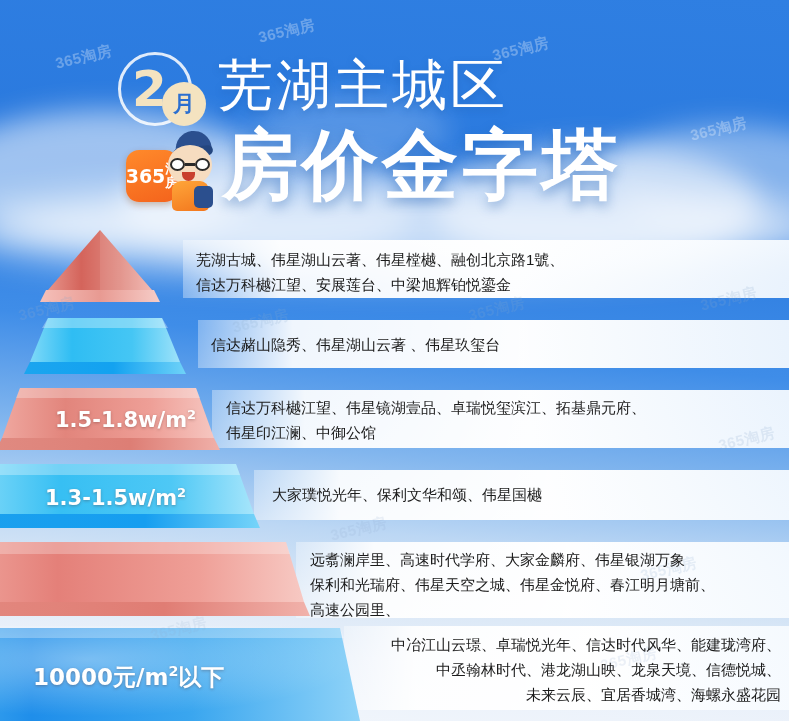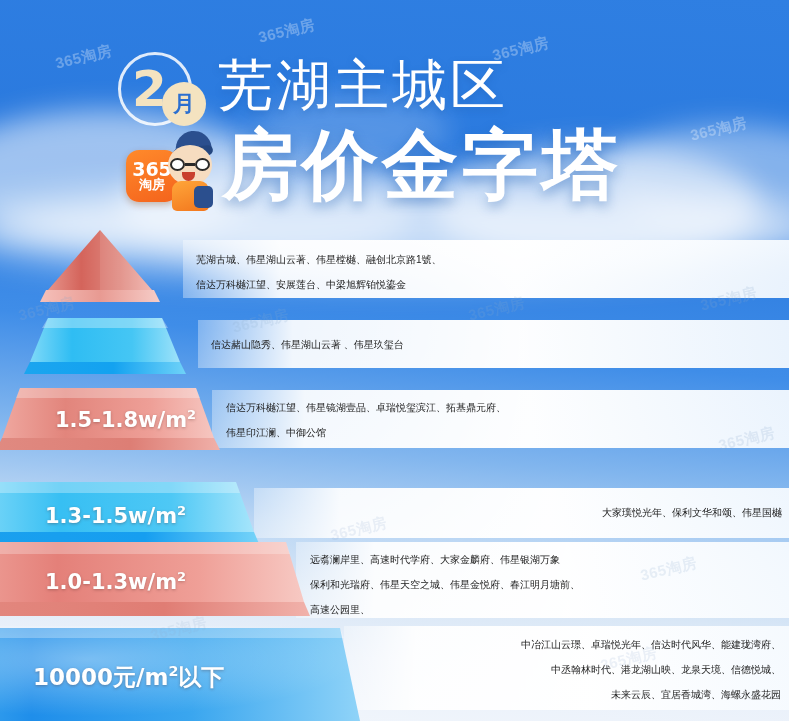--- a/index.html
+++ b/index.html
@@ -38,21 +38,21 @@
   .month-char{font-size:22px;font-weight:800;color:#2b6fd0;line-height:1;}
 
   .title1{position:absolute;left:218px;top:52px;font-size:55px;font-weight:400;color:#fff;
       letter-spacing:3px;line-height:66px;text-shadow:0 3px 7px rgba(30,90,170,.35);white-space:nowrap;}
   .title2{position:absolute;left:222px;top:120px;font-size:76px;font-weight:800;color:#fff;
       letter-spacing:4px;line-height:90px;text-shadow:0 5px 12px rgba(30,90,170,.40);white-space:nowrap;}
 
   
   .logo365{position:absolute;left:126px;top:150px;width:52px;height:52px;border-radius:13px;
       background:linear-gradient(160deg,#ff8a2b,#f4631c);box-shadow:0 3px 7px rgba(130,55,0,.30);
-      display:flex;flex-direction:column;align-items:center;justify-content:center;color:#fff;}
+      display:flex;flex-direction:row;align-items:center;justify-content:center;color:#fff;}
   .logo365 .l1{font-size:19px;font-weight:800;line-height:18px;font-family:"DejaVu Sans",sans-serif;}
   .logo365 .l2{font-size:13px;font-weight:700;line-height:14px;}
   .mascot{position:absolute;left:160px;top:131px;width:62px;height:84px;}
   .m-hat{position:absolute;left:15px;top:0px;width:36px;height:24px;background:#2b4f8e;
       border-radius:18px 18px 6px 6px;transform:rotate(-7deg);}
   .m-hat2{position:absolute;left:13px;top:16px;width:40px;height:10px;background:#24467f;border-radius:7px;transform:rotate(-7deg);}
   .m-face{position:absolute;left:8px;top:14px;width:44px;height:40px;background:#f6dcc0;border-radius:50%;}
   .m-glasses{position:absolute;left:10px;top:27px;width:40px;height:13px;}
   .m-glasses i{position:absolute;top:0;width:15px;height:13px;border:2.5px solid #2a2a2a;border-radius:50%;box-sizing:border-box;background:#fff;}
   .m-glasses i.l{left:0;} .m-glasses i.r{right:0;}
@@ -72,21 +72,21 @@
 
   
   .shape{position:absolute;left:0;top:0;}
 
   .lvl-label{position:absolute;color:#fff;font-weight:800;white-space:nowrap;
       font-family:"DejaVu Sans","Liberation Sans",sans-serif;
       text-shadow:0 1px 3px rgba(80,40,40,.35);z-index:6;}
   .lvl-label.top{color:#fdfdfd;text-shadow:0 1px 3px rgba(170,70,70,.55);}
   .lvl-label sup{font-size:.62em;vertical-align:super;}
 
-  .listing{position:absolute;color:#1b1b1b;font-size:10px;line-height:25px;z-index:7;white-space:pre-line;}
+  .listing{position:absolute;color:#1b1b1b;font-size:15px;line-height:25px;z-index:7;white-space:pre-line;}
 </style>
 </head>
 <body>
 
 <div id="poster">
 
   <div class="cloud a"></div>
   <div class="cloud b"></div>
   <div class="cloud c"></div>
   <div class="cloud d"></div>
@@ -193,21 +193,21 @@
         </defs>
         <polygon points="20,6 196,6 214,56 2,56" fill="url(#g3)"></polygon>
         <polygon points="2,56 214,56 220,68 -4,68" fill="url(#g3b)"></polygon>
         <polygon points="20,6 196,6 200,16 16,16" fill="rgba(255,255,255,.28)"></polygon>
       </svg>
       <div class="lvl-label" style="left:43px;top:25px;font-size:21px;margin-left:12px;">1.5-1.8w/m<sup>2</sup></div>
       <div class="listing" style="left:226px;top:13px;width:556px;">信达万科樾江望、伟星镜湖壹品、卓瑞悦玺滨江、拓基鼎元府、
 伟星印江澜、中御公馆</div>
     </div>
 
-    <div class="row" style="top:248px;height:78px;text-align:right;">
+    <div class="row" style="top:230px;height:78px;">
       <div class="band" style="left:254px;width:535px;top:12px;height:50px;"></div>
       <svg class="shape" width="270" height="78" viewBox="0 0 270 78">
         <defs>
           <linearGradient id="g4" x1="0" y1="0" x2="1" y2="0">
             <stop offset="0%" stop-color="#7cd8f8"></stop>
               <stop offset="30%" stop-color="#37bff3"></stop>
             <stop offset="70%" stop-color="#4ec8f5"></stop>
               <stop offset="100%" stop-color="#a6e5fb"></stop>
           </linearGradient>
           <linearGradient id="g4b" x1="0" y1="0" x2="1" y2="0">
@@ -237,21 +237,20 @@
           <linearGradient id="g5b" x1="0" y1="0" x2="1" y2="0">
             <stop offset="0%" stop-color="#e38980"></stop>
               <stop offset="60%" stop-color="#e07d74"></stop>
             <stop offset="100%" stop-color="#f1b2ab"></stop>
           </linearGradient>
         </defs>
         <polygon points="-30,6 286,6 304,66 -48,66" fill="url(#g5)"></polygon>
         <polygon points="-48,66 304,66 310,80 -54,80" fill="url(#g5b)"></polygon>
         <polygon points="-30,6 286,6 290,18 -34,18" fill="rgba(255,255,255,.26)"></polygon>
       </svg>
-      <div class="lvl-label" style="left:45px;top:33px;font-size:21px;">1.0-1.3w/m<sup>2</sup></div>
       <div class="listing" style="left:310px;top:11px;width:470px;">远翥澜岸里、高速时代学府、大家金麟府、伟星银湖万象
 保利和光瑞府、伟星天空之城、伟星金悦府、春江明月塘前、
 高速公园里、</div>
     </div>
 
     <div class="row" style="top:398px;height:95px;">
       <div class="band" style="left:344px;width:445px;top:0px;height:84px;"></div>
       <svg class="shape" width="380" height="95" viewBox="0 0 380 95">
         <defs>
           <linearGradient id="g6" x1="0" y1="0" x2="1" y2="0">

